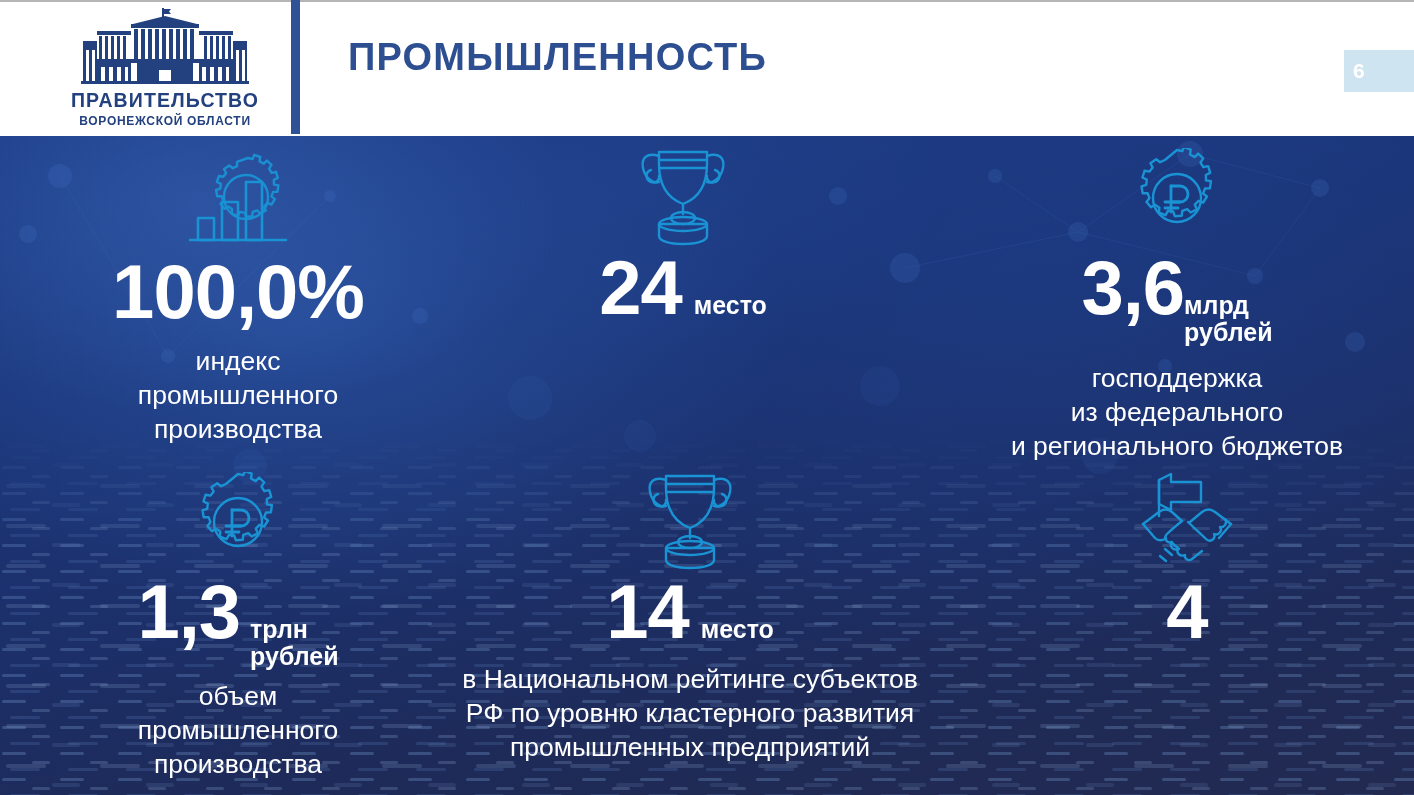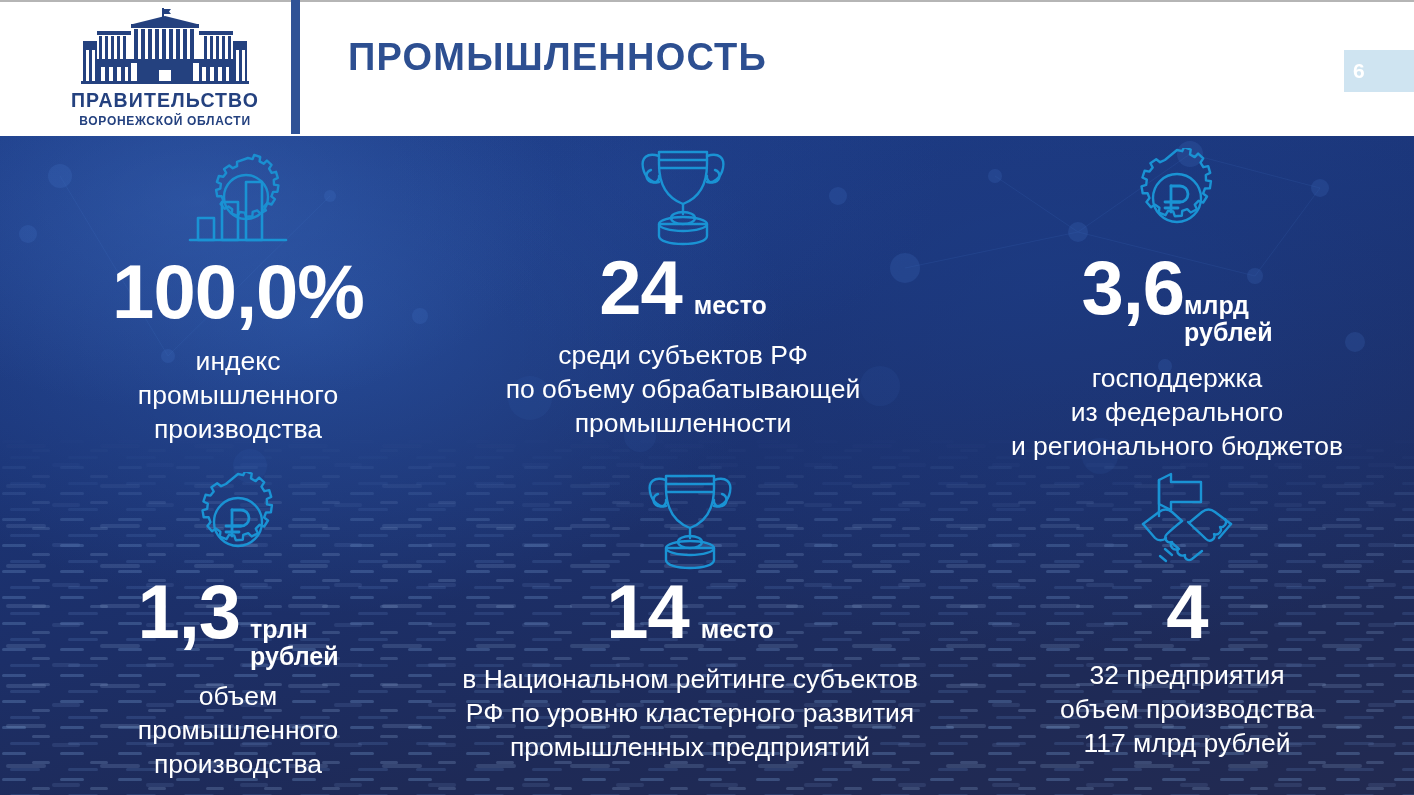--- a/index.html
+++ b/index.html
@@ -299,23 +299,20 @@
           <path d="M48 60 v10"></path>
           <ellipse cx="48" cy="74" rx="12" ry="6"></ellipse>
           <path d="M24 80 h48 v12 c0 5 -11 8 -24 8 c-13 0 -24 -3 -24 -8 z"></path>
           <ellipse cx="48" cy="80" rx="24" ry="7"></ellipse>
         </svg>
       </div>
       <div class="figure-row">
         <span class="big-number">24</span>
         <span class="unit inline">место</span>
       </div>
-      <div class="caption">среди субъектов РФ
-по объему обрабатывающей
-промышленности</div>
     </div>
 
     <div class="cell" id="cell-2">
       <div class="icon-holder">
         <svg width="100" height="100" viewBox="0 0 100 100" fill="none" stroke="#1a93d4" stroke-width="2.4" stroke-linejoin="round" stroke-linecap="round">
           <path d="M50 2 l5.2 1.2 1.9-4.0 0 0 6.6 2.4 -0.7 4.9 4.7 2.6 3.4-3.6 5.1 4.9 -2.7 4.2 2.8 4.6 4.9-1.1 2.0 6.8 -4.4 2.1 0.2 5.4 4.9 0.9 -1.0 7.0 -4.9 0.2 -1.9 5.0 3.9 3.0 -3.8 6.0 -4.7-1.7 -3.7 3.9 2.1 4.5 -6.2 3.3 -3.5-3.4 -5.0 1.7 -0.4 4.9 -7.0 0.5 -1.6-4.7 -5.2-0.7 -2.5 4.4 -6.6-2.6 0.5-4.9 -4.3-3.1 -4.1 2.7 -4.5-5.3 3.0-3.9 -1.9-4.9 -4.9 0.1 -1.2-6.9 4.7-1.6 0.6-5.2 -4.4-2.1 2.2-6.7 4.9 0.8 3.2-4.1 -2.3-4.3 5.8-4.0 3.9 3.0 4.8-2.2z"></path>
           <circle cx="50" cy="50" r="24"></circle>
           <g stroke-width="2.8">
             <path d="M44 38 v26"></path>
             <path d="M44 38 h9 a8 8 0 0 1 0 16 h-9"></path>
@@ -394,23 +391,20 @@
           <path d="M8 52 l12 14 c3 3 8 3 11 0"></path>
           <path d="M96 52 l-12 14"></path>
           <path d="M36 70 l8 7"></path>
           <path d="M30 77 l7 6"></path>
           <path d="M25 84 l6 5"></path>
         </svg>
       </div>
       <div class="figure-row">
         <span class="big-number">4</span>
       </div>
-      <div class="caption">32 предприятия
-объем производства
-117 млрд рублей</div>
     </div>
 
   </div>
 
   <div class="header">
     <div class="header-rule"></div>
 
     <div class="logo-wrap">
       <svg class="logo-building" viewBox="0 0 180 82" fill="#24417f" aria-hidden="true">
 

